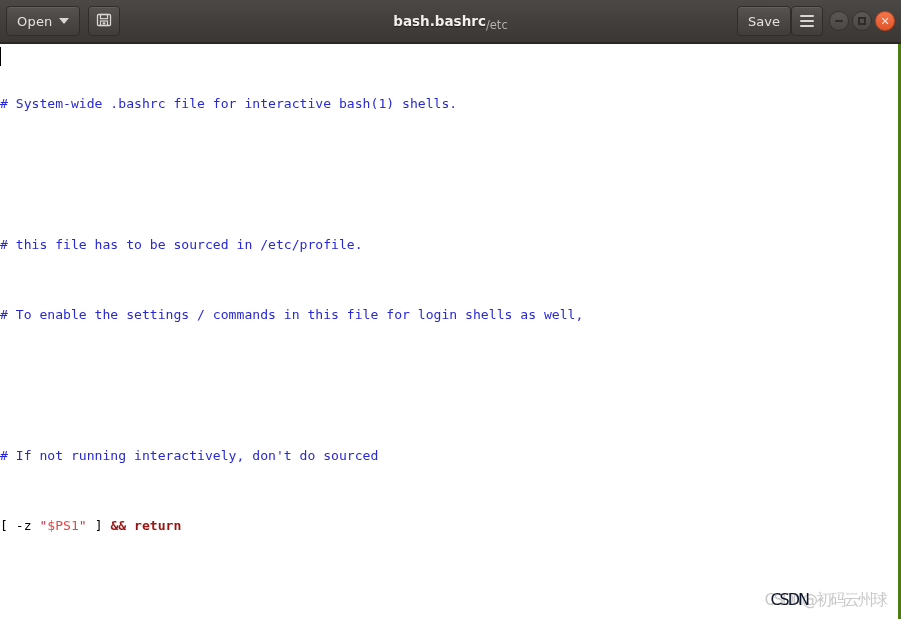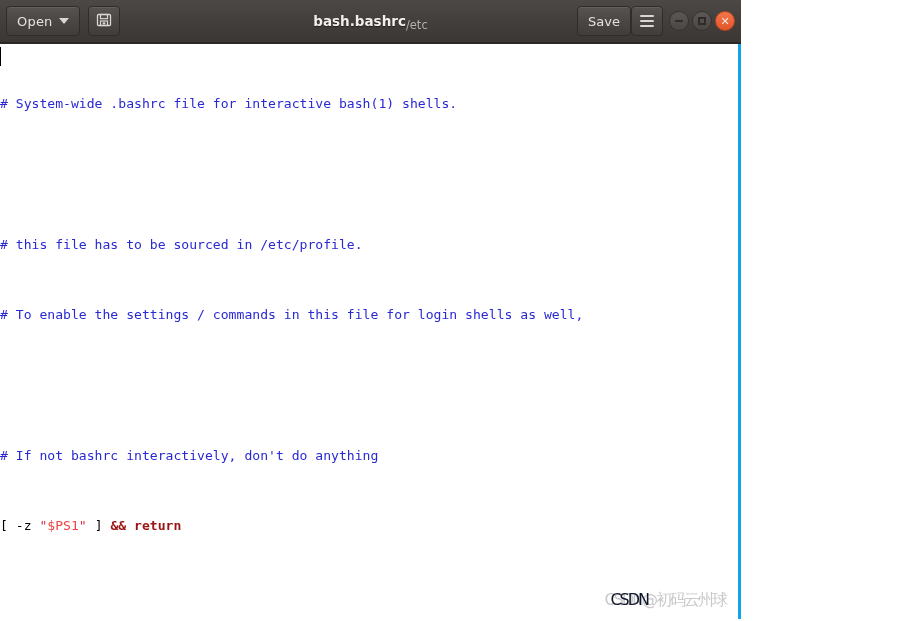--- a/index.html
+++ b/index.html
@@ -9,21 +9,21 @@
   }
   body {
     width: 901px;
     height: 621px;
     overflow: hidden;
     font-family: "DejaVu Sans", sans-serif;
   }
 
   #window {
     position: relative;
-    width: 741px;
+    width: 901px;
     height: 621px;
     box-sizing: border-box;
     background: #ffffff;
     overflow: hidden;
   }
 
   
   #titlebar {
     position: relative;
     height: 44px;
@@ -139,21 +139,21 @@
     font-size: 11.5px;
     line-height: 13px;
     margin-top: 9px;
   }
 
   
   #editor {
     position: relative;
     height: 575px;
     background: #ffffff;
-    border-right: 3px solid #0ea5e9;
+    border-right: 3px solid #4d7c0f;
     box-sizing: border-box;
     overflow: hidden;
   }
 
   #code {
     position: absolute;
     left: 0;
     top: 1px;
     padding: 0;
     margin: 0;
@@ -265,21 +265,21 @@
   <div id="editor">
 
     <div id="caret"></div>
 
     <div id="code">
       <span class="ln"><span class="cmt"># System-wide .bashrc file for interactive bash(1) shells.</span></span>
       <span class="ln"></span>
       <span class="ln"><span class="cmt"># this file has to be sourced in /etc/profile.</span></span>
       <span class="ln"><span class="cmt"># To enable the settings / commands in this file for login shells as well,</span></span>
       <span class="ln"></span>
-      <span class="ln"><span class="cmt"># If not bashrc interactively, don't do anything</span></span>
+      <span class="ln"><span class="cmt"># If not running interactively, don't do sourced</span></span>
       <span class="ln"><span class="plain">[ -z </span><span class="str">"</span><span class="var">$PS1</span><span class="str">"</span><span class="plain"> ] </span><span class="kw">&amp;&amp; return</span></span>
       <span class="ln"></span>
       
       
       
       
       
       
       
       

